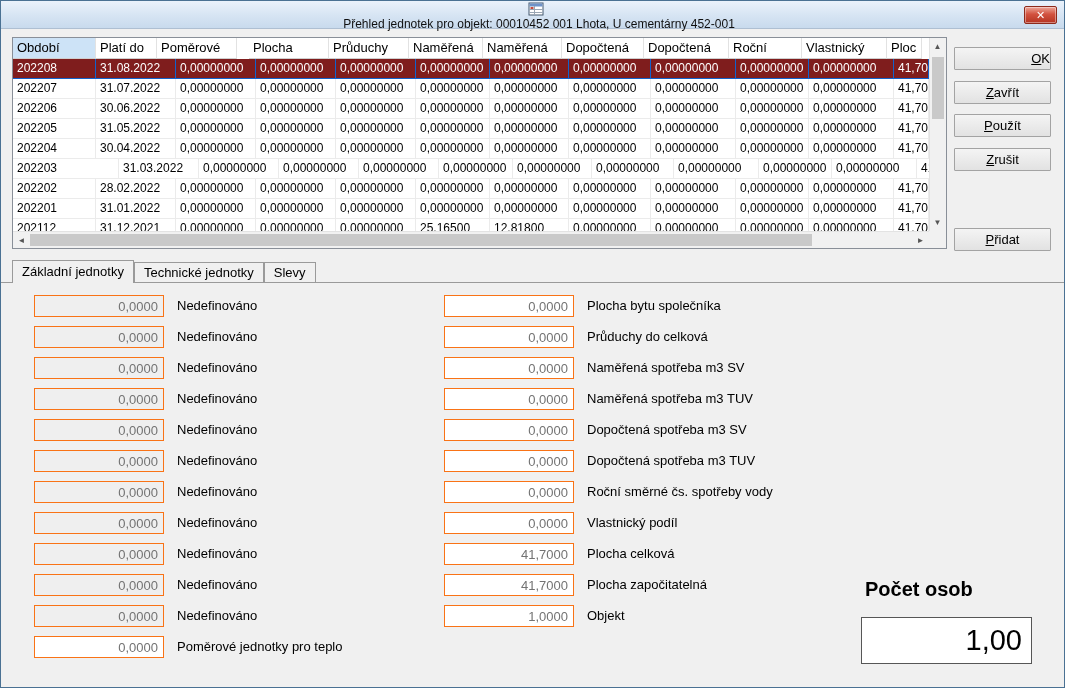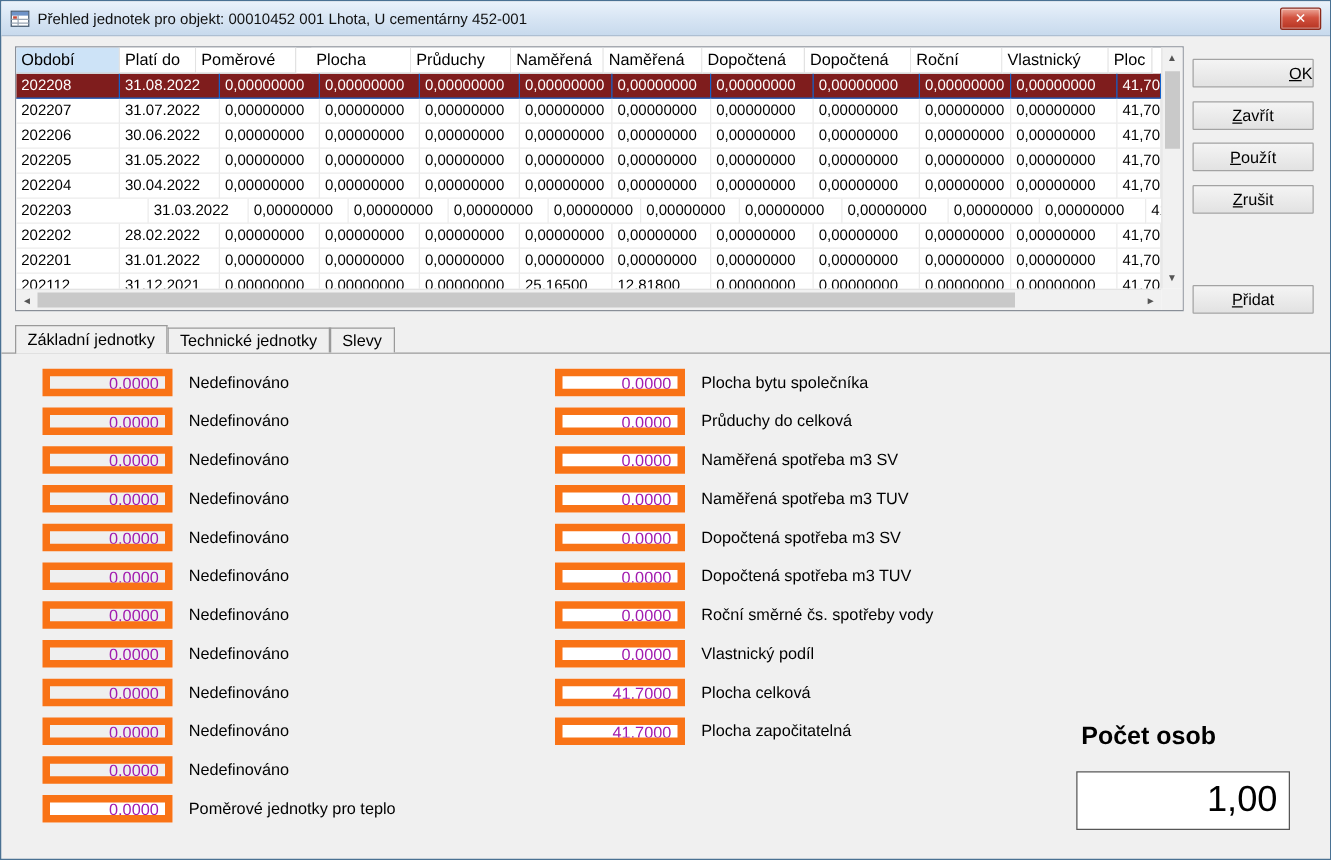--- a/index.html
+++ b/index.html
@@ -7,21 +7,21 @@
   body { font-family: "Liberation Sans", sans-serif; background: #9aa7b2; }
   .window {
     position: relative; width: 1065px; height: 688px;
     background: #f0f0f0; border: 1px solid #4a7193; overflow: hidden;
   }
   
   .titlebar {
     position: absolute; left: 0; top: 0; right: 0; height: 28px;
     background: linear-gradient(#eaf2fb, #d6e4f3 55%, #c8daed);
     border-bottom: 1px solid #aebfd2;
-    display: flex; align-items: center; padding-left: 7px;
+    display: flex; align-items: center; padding-left: 7px; flex-direction: column;
   }
   .app-icon { width: 16px; height: 16px; flex: none; }
   .title-text { font-size: 12px; color: #101010; margin-left: 6px; white-space: nowrap; }
   .close-btn {
     position: absolute; right: 7px; top: 5px; width: 33px; height: 18px;
     background: linear-gradient(#eda89a, #d2523f 45%, #b53422);
     border: 1px solid #8d2a1b; border-radius: 2px;
     box-shadow: inset 0 0 0 1px rgba(255,255,255,.4);
     color: #fff; font-size: 11px; text-align: center; line-height: 16px; cursor: default;
   }
@@ -68,22 +68,22 @@
     font-size: 13px; padding: 0 9px; white-space: nowrap; cursor: default;
   }
   .tab.active { height: 23px; line-height: 22px; }
   .tab.inactive { height: 20px; line-height: 19px; margin-bottom: 1px; }
   
   .form-col { position: absolute; top: 294px; }
   .form-col.left  { left: 33px; }
   .form-col.right { left: 443px; }
   .form-row { display: flex; height: 22px; margin-bottom: 9px; }
   .field {
-    width: 104px; height: 22px; border: 6px solid #f97316; background: #fff;
-    font-family: "Liberation Sans", sans-serif; font-size: 13px; color: #a21caf;
+    width: 130px; height: 22px; border: 1px solid #f97316; background: #fff;
+    font-family: "Liberation Sans", sans-serif; font-size: 13px; color: #737373;
     text-align: right; padding: 0 5px; outline: none;
   }
   .field.disabled { background: #efefef; }
   .flabel { margin-left: 13px; font-size: 13px; line-height: 22px; white-space: nowrap; color: #000; }
   
   .pocet-label { position: absolute; left: 864px; top: 577px; font-size: 20px; font-weight: bold; color: #000; }
   .pocet-box {
     position: absolute; left: 860px; top: 616px; width: 171px; height: 47px;
     background: #fff; border: 1px solid #565656;
     font-size: 29px; color: #000; text-align: right; line-height: 45px; padding-right: 9px;
@@ -366,18 +366,22 @@
         <div class="flabel">Vlastnický podíl</div>
       </div>
       <div class="form-row">
         <input class="field" value="41,7000" style="">
         <div class="flabel">Plocha celková</div>
       </div>
       <div class="form-row">
         <input class="field" value="41,7000" style="">
         <div class="flabel">Plocha započitatelná</div>
       </div>
+      <div class="form-row">
+        <input class="field" value="1,0000" style="">
+        <div class="flabel">Objekt</div>
+      </div>
     </div>
 
   <div class="pocet-label">Počet osob</div>
   <div class="pocet-box">1,00</div>
 
 </div>
 
 </body></html>

